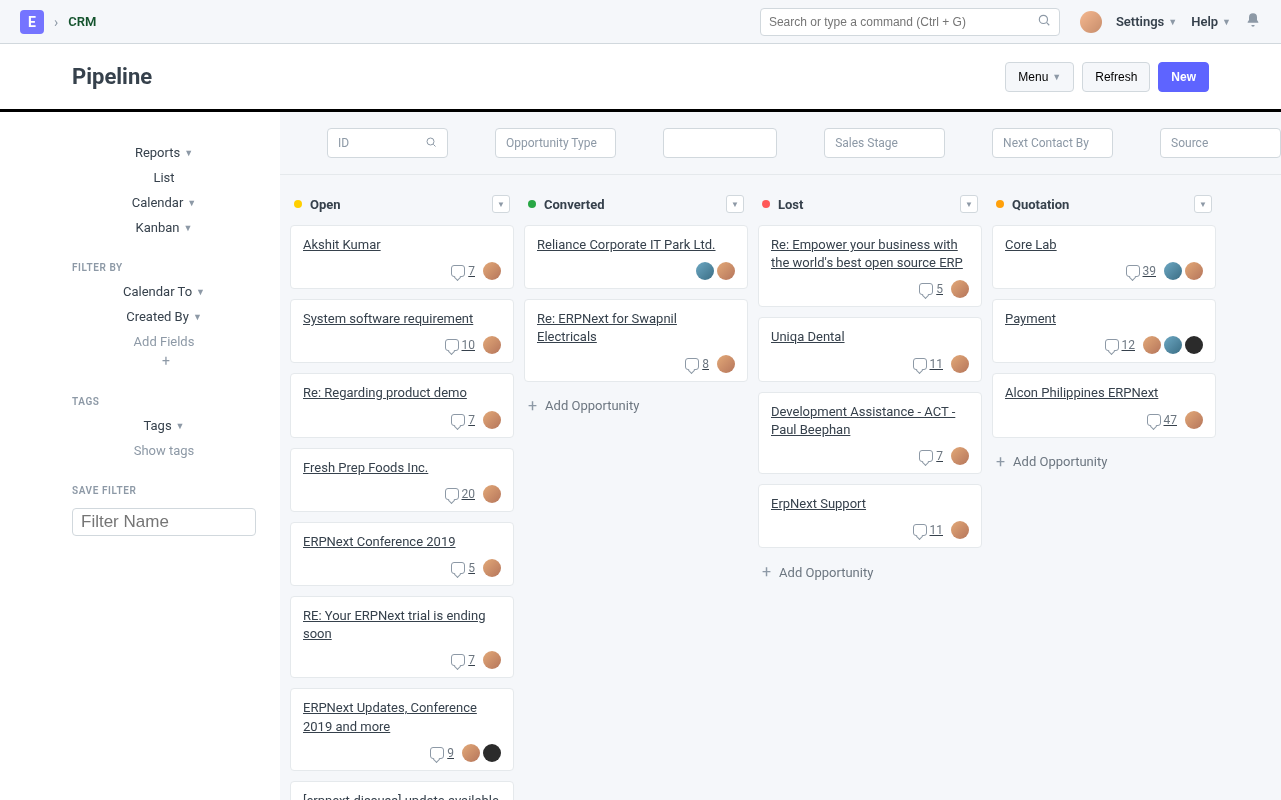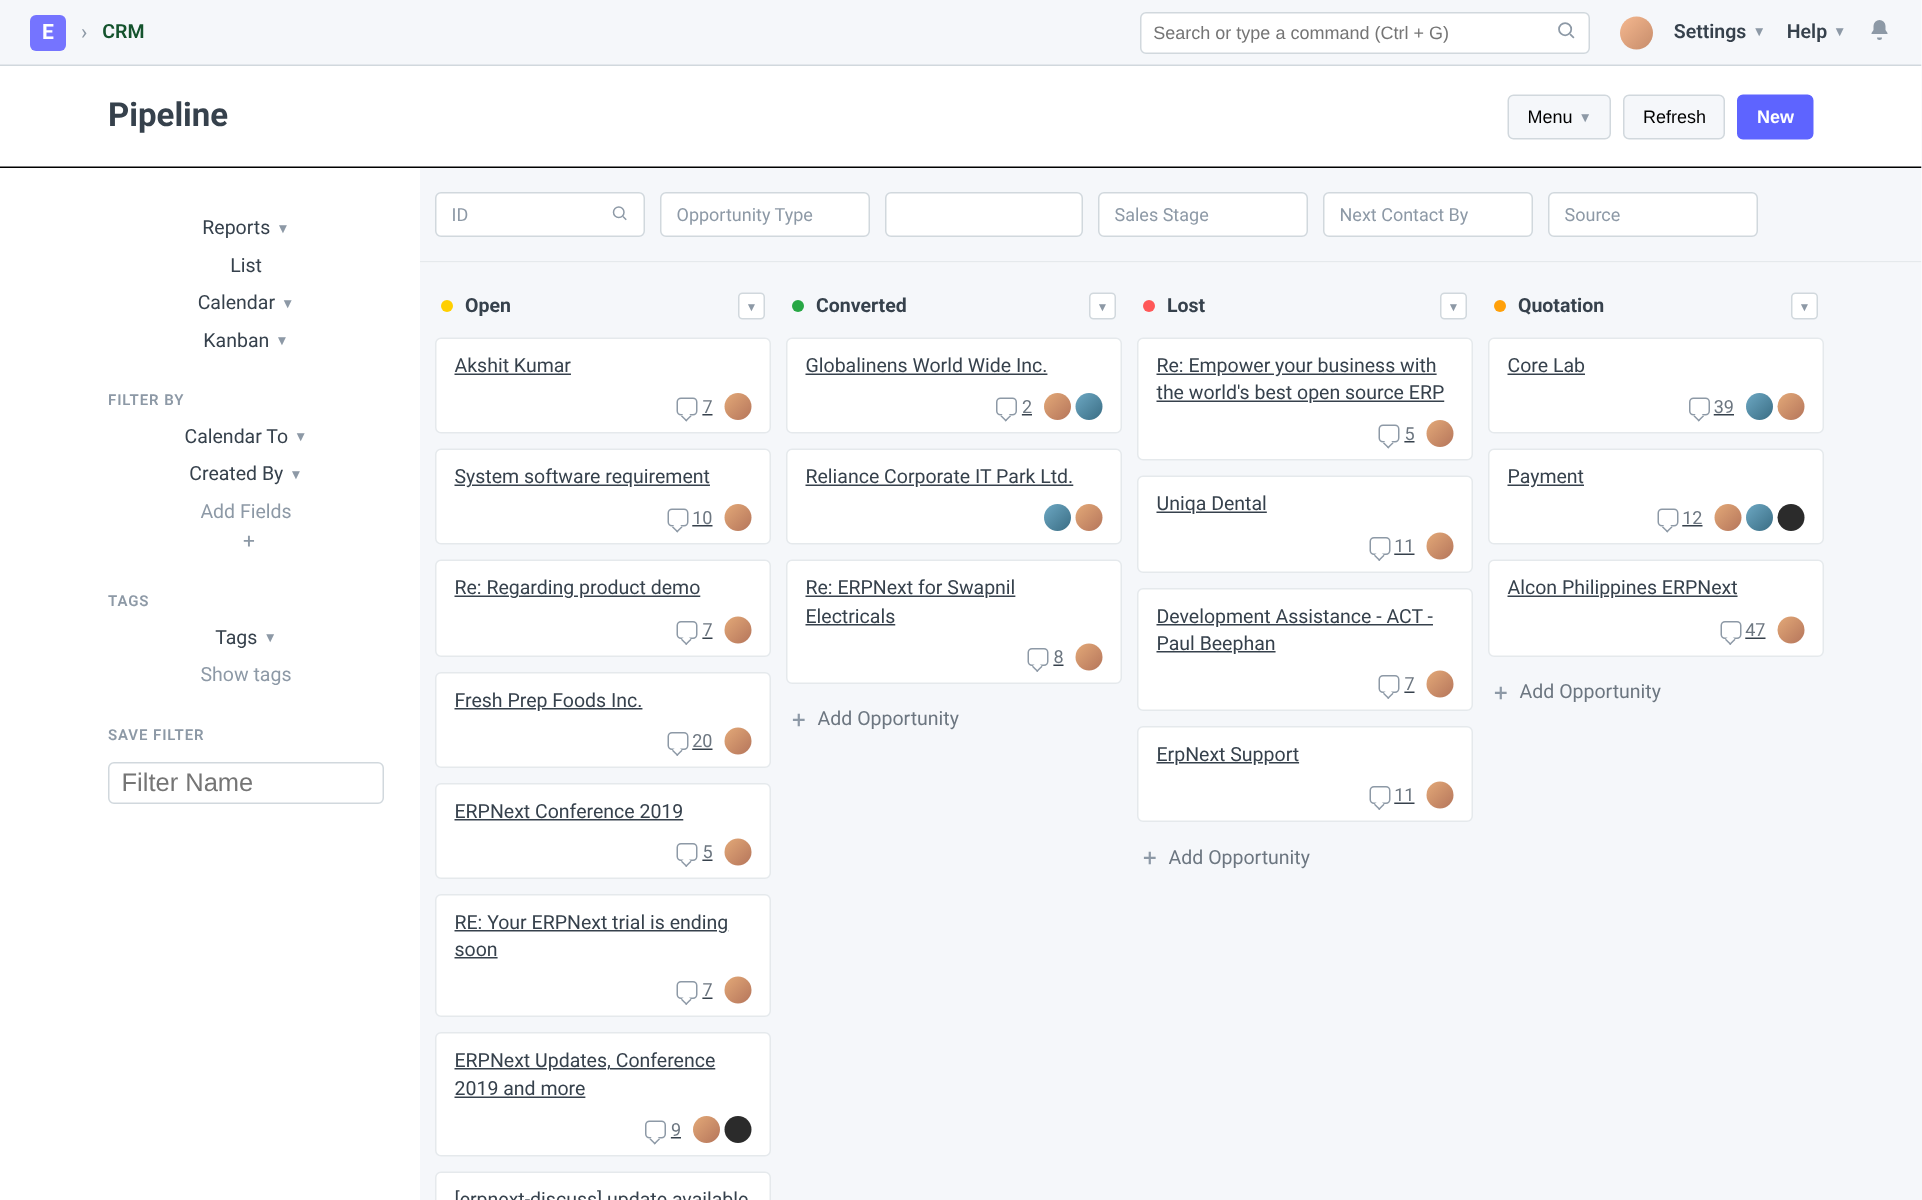--- a/index.html
+++ b/index.html
@@ -12,37 +12,37 @@
     .topbar-spacer { flex: 1; }
     .searchbox { width: 300px; height: 28px; border: 1px solid #d1d8dd; border-radius: 4px; background: #fff; display: flex; align-items: center; padding: 0 8px; }
     .searchbox input { border: none; outline: none; flex: 1; font-size: 12px; color: #737373; }
     .search-icon { color: #8d99a6; }
     .topbar-right { display: flex; align-items: center; gap: 14px; margin-left: 20px; }
     .topbar-link { display: flex; align-items: center; gap: 4px; font-weight: 600; font-size: 13px; color: #36414c; cursor: pointer; }
     .caret-down { font-size: 9px; color: #8d99a6; }
     .avatar-img { width: 22px; height: 22px; border-radius: 50%; background: linear-gradient(135deg,#f5b88f,#c68c6b); display: inline-block; }
     .bell { color: #8d99a6; font-size: 16px; }
 
-    .header-row { height: 68px; border-bottom: 1px solid #000000; display: flex; align-items: center; padding: 0 72px; }
+    .header-row { height: 68px; border-bottom: 3px solid #000000; display: flex; align-items: center; padding: 0 72px; }
     .page-title { font-size: 22px; font-weight: 700; color: #36414c; }
     .header-spacer { flex: 1; }
     .hdr-btn { height: 30px; padding: 0 12px; border: 1px solid #d1d8dd; border-radius: 4px; background: #f5f7fa; font-size: 12px; font-weight: 500; display: flex; align-items: center; gap: 4px; cursor: pointer; margin-left: 8px; }
     .hdr-btn.primary { background: #5e64ff; color: #fff; border-color: #5e64ff; font-weight: 600; }
 
     .main { display: flex; }
     .sidebar { width: 280px; padding: 28px 24px 0 72px; flex-shrink: 0; }
     .side-link { display: flex; align-items: center; gap: 4px; padding: 5px 0; font-size: 13px; color: #36414c; cursor: pointer; justify-content: center; }
     .side-heading { font-size: 10px; letter-spacing: 0.6px; color: #8d99a6; font-weight: 600; margin: 22px 0 6px; text-transform: uppercase; }
     .side-muted { color: #8d99a6; flex-direction: column; }
     .plus { color: #8d99a6; margin-left: 4px; font-size: 14px; }
     .filter-name { width: 100%; height: 28px; border: 1px solid #d1d8dd; border-radius: 4px; padding: 0 8px; font-size: 17px; margin-top: 6px; }
 
     .board-area { flex: 1; overflow-x: auto; }
     .filters-row { display: flex; gap: 10px; padding: 16px 0 16px 10px; background: #f5f7fa; border-bottom: 1px solid #e5e9ec; }
-    .filter-in { height: 30px; border: 1px solid #d1d8dd; border-radius: 4px; background: #fff; display: flex; align-items: center; padding: 0 10px; font-size: 12px; color: #8d99a6; }
+    .filter-in { height: 30px; border: 1px solid #d1d8dd; border-radius: 4px; background: #fff; display: flex; align-items: center; padding: 0 10px; font-size: 12px; color: #8d99a6; margin-left: 37px; }
     .filter-in.fid { width: 140px; justify-content: space-between; }
     .filter-in.f140 { width: 140px; }
     .filter-in.fblank { width: 132px; }
 
     .board { display: flex; gap: 10px; padding: 14px 10px 30px 10px; background: #f5f7fa; min-height: calc(100vh - 44px - 68px - 62px); }
     .col { width: 224px; flex-shrink: 0; }
     .col-title { display: flex; align-items: center; gap: 8px; padding: 6px 4px 12px 4px; font-weight: 700; font-size: 13px; }
     .dot { width: 8px; height: 8px; border-radius: 50%; display: inline-block; }
     .col-title-spacer { flex: 1; }
     .col-menu { width: 18px; height: 18px; border: 1px solid #d1d8dd; border-radius: 3px; display: flex; align-items: center; justify-content: center; background: #fff; font-size: 8px; color: #8d99a6; cursor: pointer; }
@@ -260,33 +260,20 @@
           </div>
         </div>
         <div class="col">
           <div class="col-title">
             <span class="dot" style="background:#28a745"></span>
             <span>Converted</span>
             <span class="col-title-spacer"></span>
             <span class="col-menu">▼</span>
           </div>
           <div class="card">
-            <div class="card-title">Globalinens World Wide Inc.</div>
-            <div class="card-footer">
-              <span class="comment">
-                <span class="comment-icon"></span>
-                <span>2</span>
-              </span>
-              <span class="avatars">
-                <span class="mini-av "></span>
-                <span class="mini-av v2"></span>
-              </span>
-            </div>
-          </div>
-          <div class="card">
             <div class="card-title">Reliance Corporate IT Park Ltd.</div>
             <div class="card-footer">
               <span class="avatars">
                 <span class="mini-av v2"></span>
                 <span class="mini-av "></span>
               </span>
             </div>
           </div>
           <div class="card">
             <div class="card-title">Re: ERPNext for Swapnil Electricals</div>

